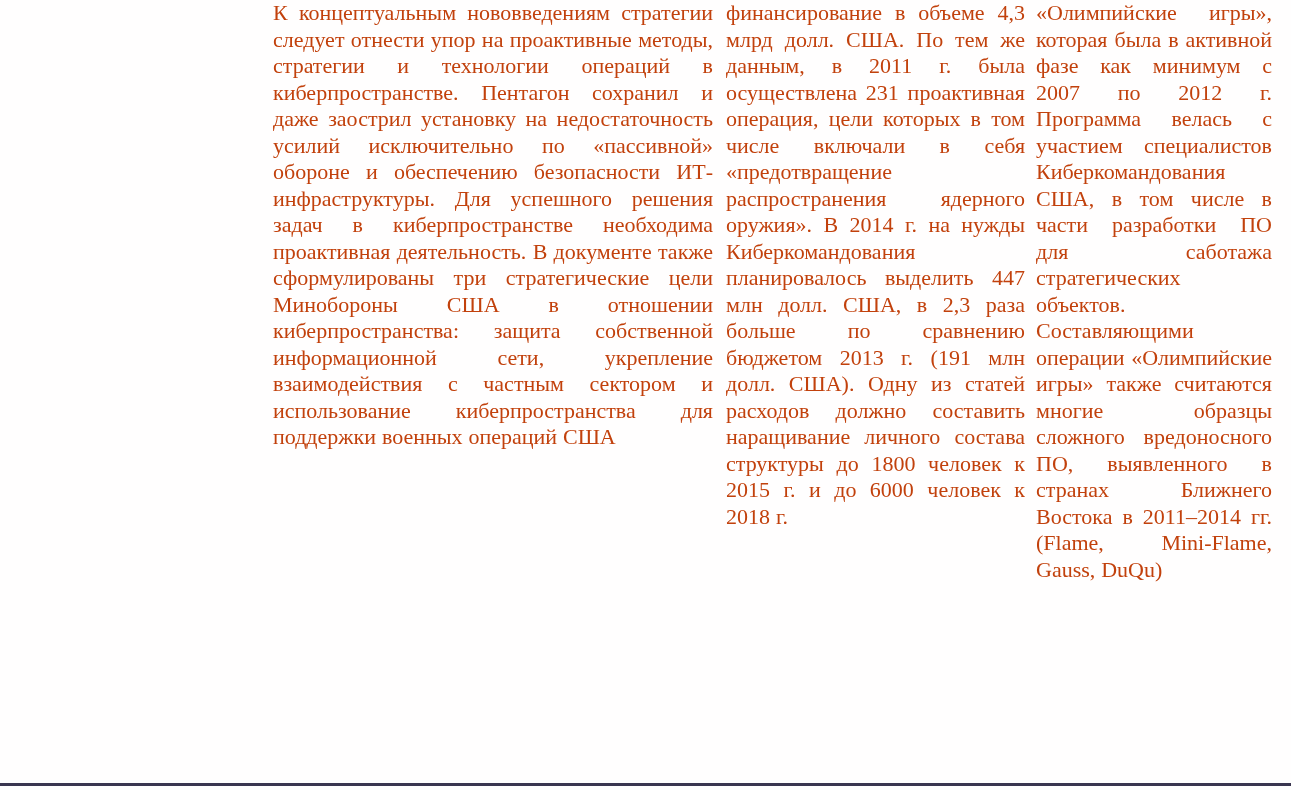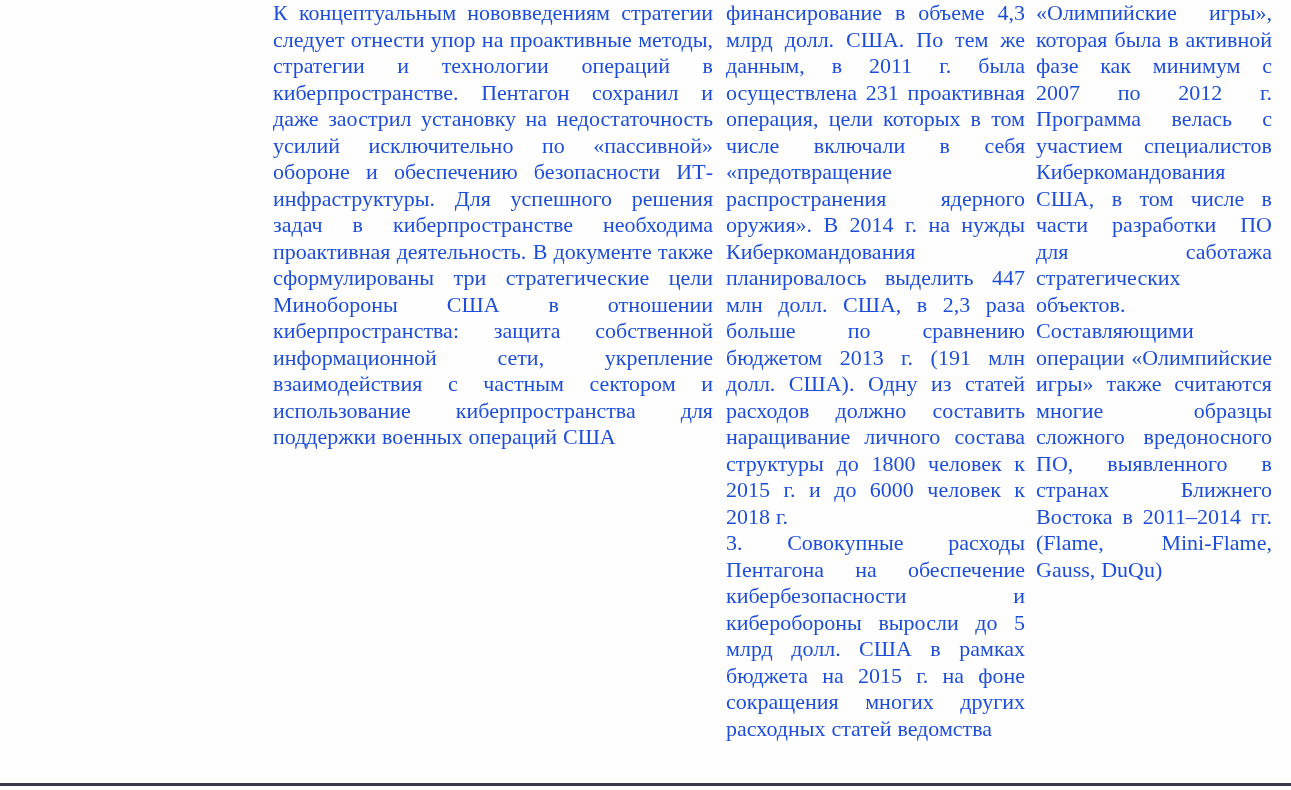--- a/index.html
+++ b/index.html
@@ -15,21 +15,21 @@
     font-family: "Liberation Serif", serif;
   }
   .page {
     position: absolute;
     inset: 0;
     background: #fffefe;
   }
   .doc-col {
     position: absolute;
     top: 0;
-    color: #1d4ed8;
+    color: #c2410c;
     font-size: 22px;
     line-height: 26.5px;
     text-align: justify;
     text-align-last: left;
     word-spacing: 0.02em;
   }
   .doc-col p {
     margin: 0;
     padding: 0;
     text-align: justify;
@@ -61,21 +61,20 @@
 <body>
 
 <div class="page">
 
   <div class="doc-col" id="col-strategy">
       <p>К концептуальным нововведениям стратегии следует отнести упор на проактивные методы, стратегии и технологии операций в киберпространстве. Пентагон сохранил и даже заострил установку на недостаточность усилий исключительно по «пассивной» обороне и обеспечению безопасности ИТ-инфраструктуры. Для успешного решения задач в киберпространстве необходима проактивная деятельность. В документе также сформулированы три стратегические цели Минобороны США в отношении киберпространства: защита собственной информационной сети, укрепление взаимодействия с частным сектором и использование киберпространства для поддержки военных операций США</p>
     </div>
 
   <div class="doc-col" id="col-funding">
       <p>финансирование в объеме 4,3 млрд долл. США. По тем же данным, в 2011 г. была осуществлена 231 проактивная операция, цели которых в том числе включали в себя «предотвращение распространения ядерного оружия». В 2014 г. на нужды Киберкомандования планировалось выделить 447 млн долл. США, в 2,3 раза больше по сравнению бюджетом 2013 г. (191 млн долл. США). Одну из статей расходов должно составить наращивание личного состава структуры до 1800 человек к 2015 г. и до 6000 человек к 2018 г.</p>
-      <p>3. Совокупные расходы Пентагона на обеспечение кибербезопасности и киберобороны выросли до 5 млрд долл. США в рамках бюджета на 2015 г. на фоне сокращения многих других расходных статей ведомства</p>
     </div>
 
   <div class="doc-col" id="col-olympic">
       <p>«Олимпийские игры», которая была в активной фазе как минимум с 2007 по 2012 г. Программа велась с участием специалистов Киберкомандования США, в том числе в части разработки ПО для саботажа стратегических объектов. Составляющими операции «Олимпийские игры» также считаются многие образцы сложного вредоносного ПО, выявленного в странах Ближнего Востока в 2011–2014 гг. (Flame, Mini-Flame, Gauss, DuQu)</p>
     </div>
 
   <div class="bottom-rule"></div>
 
 </div>
 

